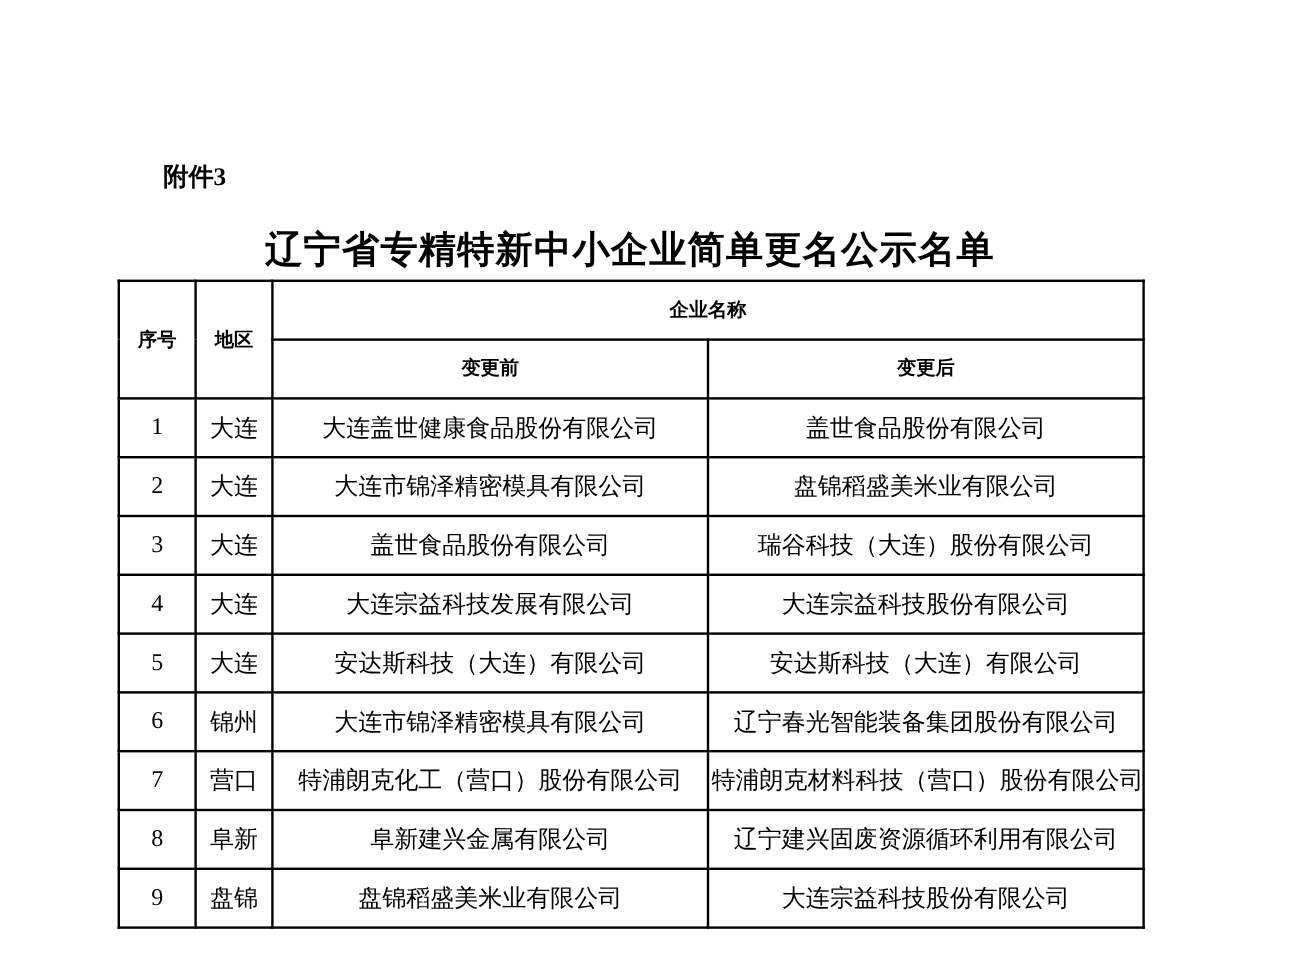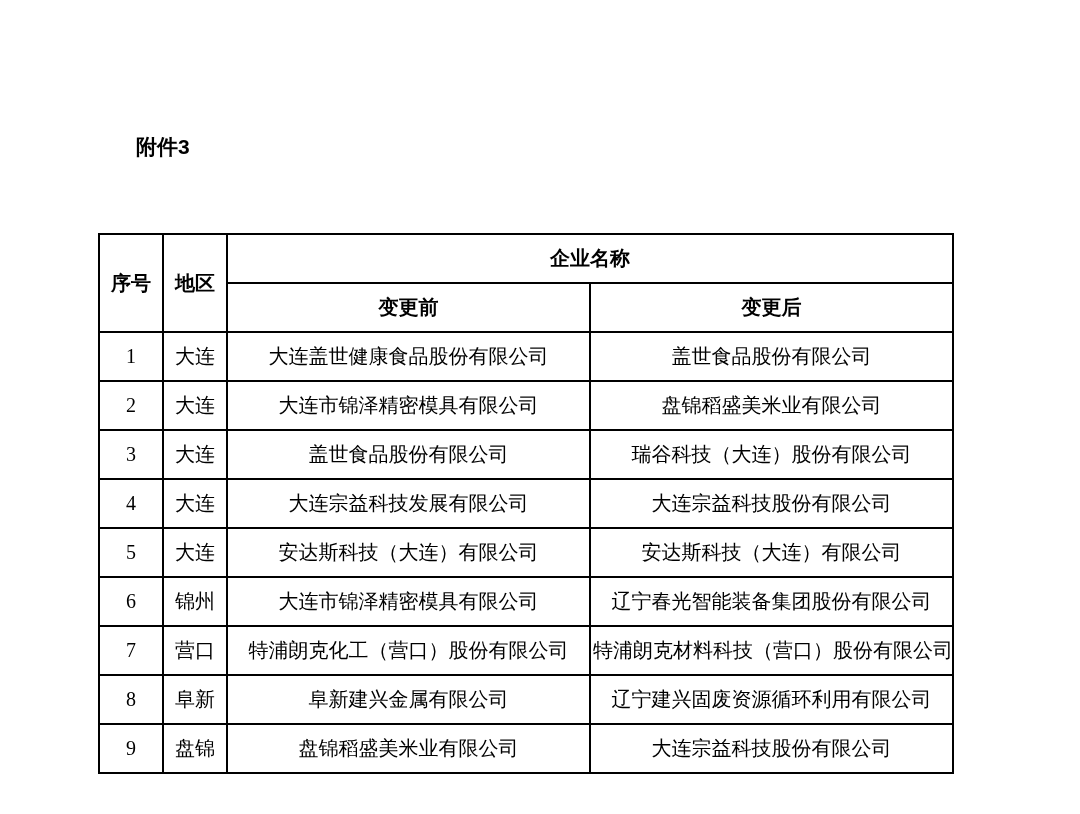--- a/index.html
+++ b/index.html
@@ -13,21 +13,21 @@
     height: 814px;
     background: #ffffff;
     color: #000000;
     font-family: "Liberation Serif", "DejaVu Serif", serif;
     overflow: hidden;
   }
   .attachment-label {
     position: absolute;
     left: 95px;
     top: 134px;
-    font-family: Liberation Sans, sans-serif;
+    font-family: Liberation Serif, serif;
     font-weight: bold;
     font-size: 21px;
     line-height: 26px;
     white-space: nowrap;
     padding-left: 41px;
   }
   .doc-title {
     position: absolute;
     left: 98px;
     top: 188px;
@@ -52,21 +52,21 @@
     border: 2px solid #000000;
     text-align: center;
     vertical-align: middle;
     padding: 0 2px;
     overflow: hidden;
     white-space: nowrap;
   }
   table.doc-table thead th {
     font-family: Liberation Sans, sans-serif;
     font-weight: bold;
-    font-size: 20px;
+    font-size: 16px;
   }
   table.doc-table tr {
     height: 49px;
   }
   table.doc-table tbody td {
     font-size: 20px;
     font-weight: normal;
   }
   td.cell-no {
     font-size: 21px;
@@ -75,20 +75,21 @@
     font-size: 17px;
   }
 </style>
 </head>
 <body>
 
 <div class="page">
 
   <div class="attachment-label">附件3</div>
 
+  <div class="doc-title">辽宁省专精特新中小企业简单更名公示名单</div>
 
   <table class="doc-table">
     <colgroup>
       <col style="width:64px">
       <col style="width:64px">
       <col style="width:363px">
       <col style="width:363px">
     </colgroup>
     <thead>
       <tr>

